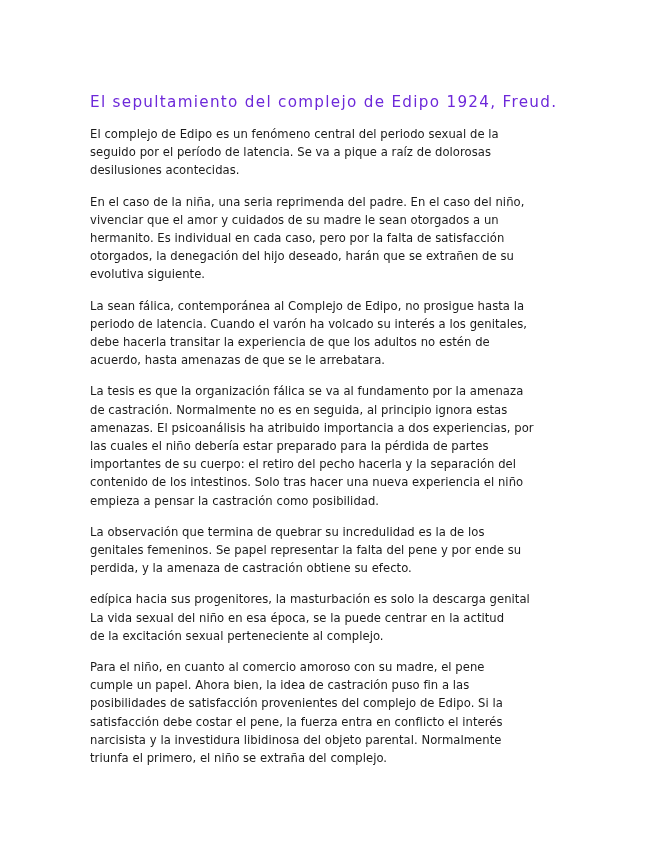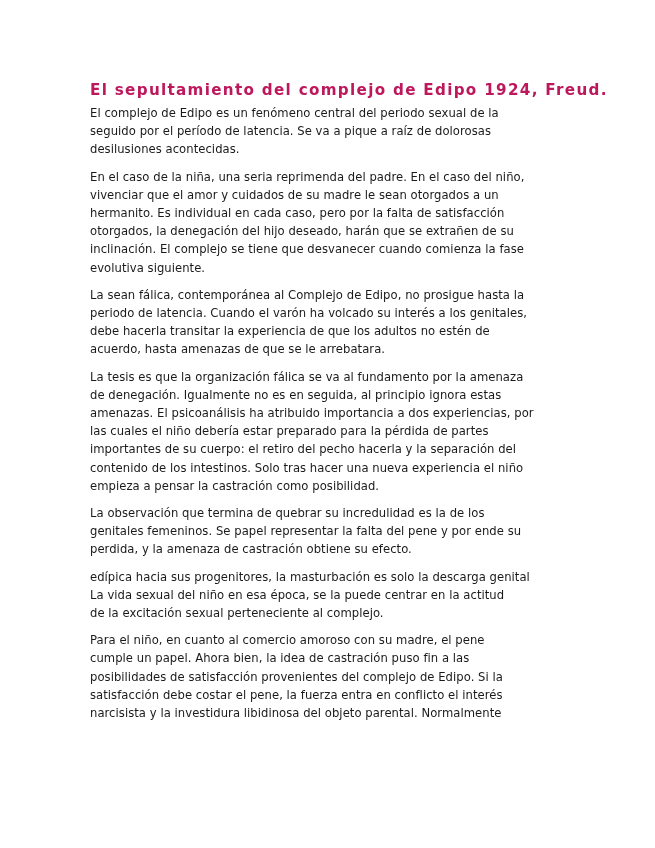--- a/index.html
+++ b/index.html
@@ -5,33 +5,33 @@
   html, body { margin: 0; padding: 0; }
   body {
     width: 655px; height: 848px; background: #ffffff;
     position: relative; overflow: hidden;
     font-family: "DejaVu Sans", sans-serif;
   }
   .page {
     position: absolute; left: 90px; top: 76px; width: 478px;
   }
   .title {
-    color: #be185d;
+    color: #6d28d9;
     font-size: 15.2px;
     letter-spacing: 1.3px;
     line-height: 20px;
-    margin: 4px 0 4px 0;
-    font-weight: bold;
+    margin: 16px 0 4px 0;
+    font-weight: normal;
     white-space: nowrap;
   }
   .para {
     color: #1a1a1a;
     font-size: 11.6px;
     line-height: 18.2px;
-    margin: 0 0 9px 0;
+    margin: 13px 0 9px 0;
     letter-spacing: 0.05px;
   }
   .line { display: block; white-space: nowrap; }
 </style>
 </head>
 <body>
 
 <div class="page">
   <h1 class="title">El sepultamiento del complejo de Edipo 1924, Freud.</h1>
 
@@ -39,34 +39,33 @@
     <span class="line">El complejo de Edipo es un fenómeno central del periodo sexual de la</span>
     <span class="line">seguido por el período de latencia. Se va a pique a raíz de dolorosas</span>
     <span class="line">desilusiones acontecidas.</span>
   </p>
 
   <p class="para">
     <span class="line">En el caso de la niña, una seria reprimenda del padre. En el caso del niño,</span>
     <span class="line">vivenciar que el amor y cuidados de su madre le sean otorgados a un</span>
     <span class="line">hermanito. Es individual en cada caso, pero por la falta de satisfacción</span>
     <span class="line">otorgados, la denegación del hijo deseado, harán que se extrañen de su</span>
-    <span class="line">inclinación.  El complejo se tiene que desvanecer cuando comienza la fase</span>
     <span class="line">evolutiva siguiente.</span>
   </p>
 
   <p class="para">
     <span class="line">La sean fálica, contemporánea al Complejo de Edipo,  no prosigue hasta la</span>
     <span class="line">periodo de latencia. Cuando el varón ha volcado su interés a los genitales,</span>
     <span class="line">debe hacerla transitar la experiencia de que los adultos no estén de</span>
     <span class="line">acuerdo, hasta amenazas de que se le arrebatara.</span>
   </p>
 
   <p class="para">
     <span class="line">La tesis es que la organización fálica se va al fundamento por la amenaza</span>
-    <span class="line">de denegación.  Igualmente no es en seguida, al principio ignora estas</span>
+    <span class="line">de castración.  Normalmente no es en seguida, al principio ignora estas</span>
     <span class="line">amenazas. El psicoanálisis ha atribuido importancia a dos experiencias, por</span>
     <span class="line">las cuales el niño debería estar preparado para la pérdida de partes</span>
     <span class="line">importantes de su cuerpo: el retiro del pecho hacerla y la separación del</span>
     <span class="line">contenido de los intestinos. Solo tras hacer una nueva experiencia el niño</span>
     <span class="line">empieza a pensar la castración como posibilidad.</span>
   </p>
 
   <p class="para">
     <span class="line">La observación que termina de quebrar su incredulidad es la de los</span>
     <span class="line">genitales femeninos.   Se papel representar la falta del pene y por ende su</span>
@@ -78,14 +77,15 @@
     <span class="line">La vida sexual del niño en esa época, se la puede centrar en la actitud</span>
     <span class="line">de la excitación sexual perteneciente al complejo.</span>
   </p>
 
   <p class="para">
     <span class="line">Para el niño, en cuanto al comercio amoroso con su madre, el pene</span>
     <span class="line">cumple un papel. Ahora bien, la idea de castración puso fin a las</span>
     <span class="line">posibilidades de satisfacción provenientes del complejo de Edipo. Si la</span>
     <span class="line">satisfacción debe costar el pene, la fuerza entra en conflicto el interés</span>
     <span class="line">narcisista y la investidura libidinosa del objeto parental. Normalmente</span>
+    <span class="line">triunfa el primero, el niño se extraña del complejo.</span>
   </p>
 </div>
 
 </body></html>

